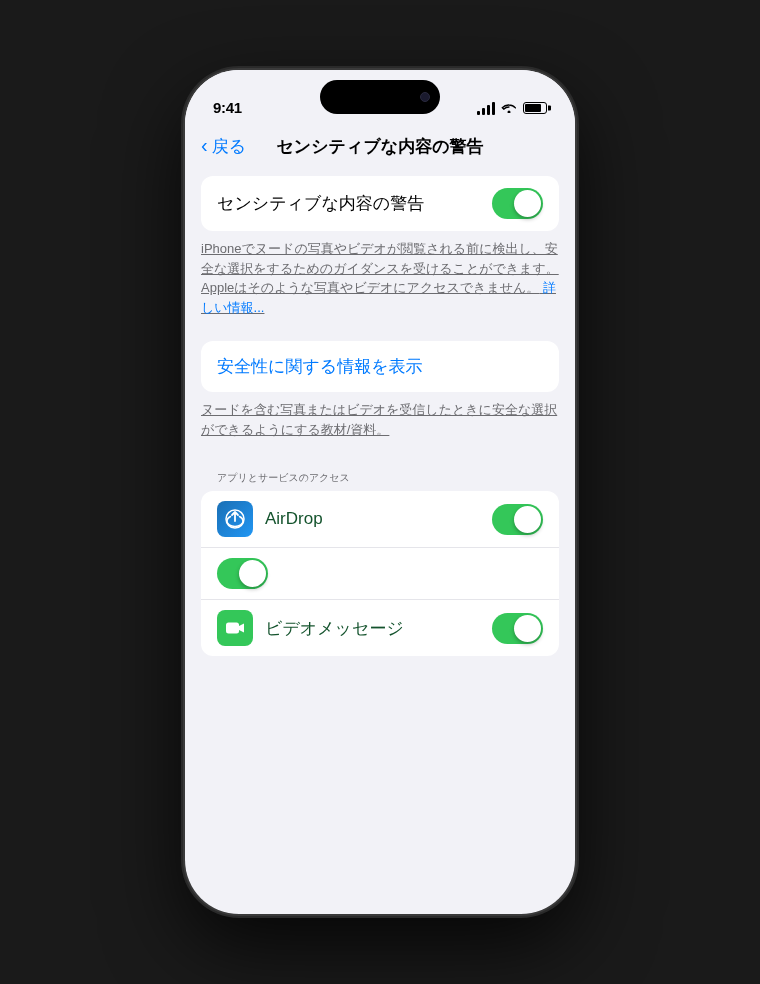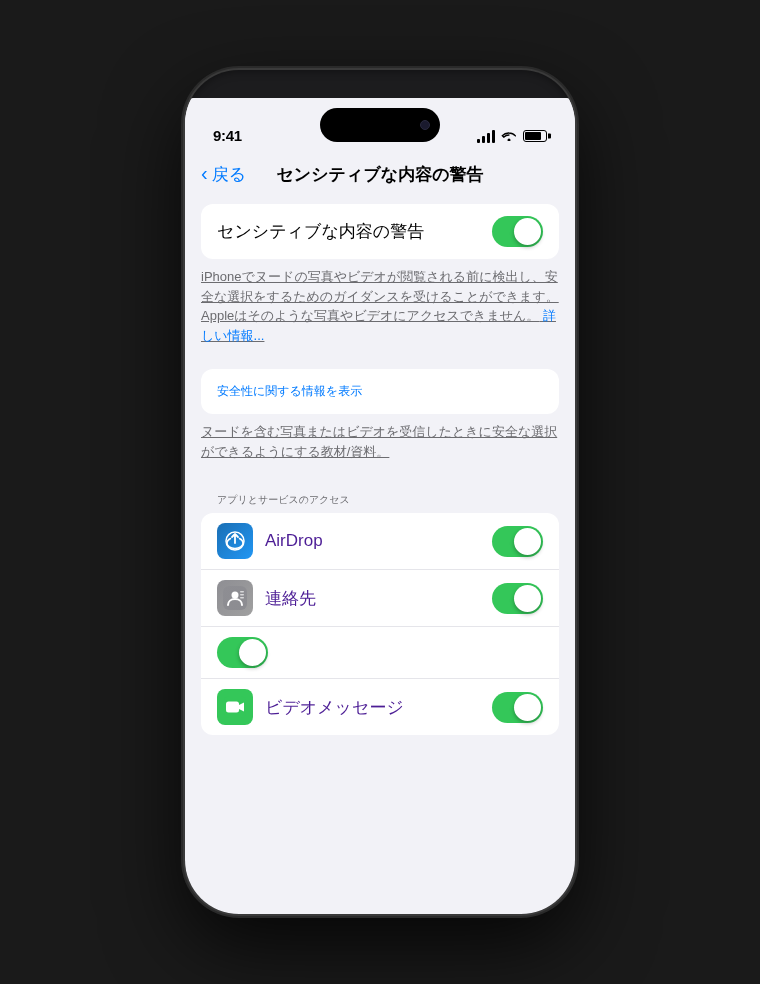--- a/index.html
+++ b/index.html
@@ -43,21 +43,20 @@
       background: #3a3a3a;
       border-radius: 0 2px 2px 0;
     }
     .phone-screen {
       width: 100%;
       height: 100%;
       background: #f2f2f7;
       border-radius: 9px;
       overflow: hidden;
       position: relative;
-      margin-top: 28px;
     }
     
     .status-bar {
       height: 54px;
       background: #f2f2f7;
       display: flex;
       align-items: flex-end;
       justify-content: space-between;
       padding: 0 28px 8px;
       position: relative;
@@ -219,21 +218,21 @@
       padding: 8px 16px 4px;
       line-height: 1.5;
       text-decoration: underline;
     }
     .desc-text a, .link-text {
       color: #007aff;
       text-decoration: none;
     }
     
     .safety-link {
-      font-size: 12px;
+      font-size: 17px;
       color: #007aff;
       padding: 14px 16px;
     }
     
     .section-header {
       font-size: 10px;
       color: #6c6c70;
       padding: 8px 32px 6px;
       text-transform: none;
     }
@@ -270,21 +269,21 @@
       background: linear-gradient(135deg, #8e8e93, #a0a0a0);
     }
     .app-icon.messages {
       background: #34c759;
     }
     .app-icon.facetime {
       background: #34c759;
     }
     .app-label {
       font-size: 17px;
-      color: #4c1d95;
+      color: #14532d;
     }
     
     .scroll-content {
       height: calc(844px - 54px - 44px);
       overflow-y: auto;
       padding-bottom: 20px;
     }
     .scroll-content::-webkit-scrollbar { display: none; }
   </style>
 </head>
@@ -364,44 +363,20 @@
                   <path d="M6.5 8.5 C4.5 9.5 3 11 3 13 C3 16 6.5 18.5 11 18.5 C15.5 18.5 19 16 19 13 C19 11 17.5 9.5 15.5 8.5" stroke="white" stroke-width="1.5" stroke-linecap="round" fill="none"></path>
                 </svg>
               </div>
               <span class="app-label">AirDrop</span>
             </div>
             <div class="toggle on">
               <div class="toggle-thumb"></div>
             </div>
           </div>
 
-          <div class="app-row">
-            <div class="app-row-left">
-              <div class="app-icon contacts">
-                <svg width="24" height="24" viewBox="0 0 24 24" fill="none">
-                  <rect width="24" height="24" rx="6" fill="url(#contacts-grad)"></rect>
-                  <defs>
-                    <linearGradient id="contacts-grad" x1="0" y1="0" x2="24" y2="24">
-                      <stop offset="0%" stop-color="#8e8e93"></stop>
-                      <stop offset="100%" stop-color="#636366"></stop>
-                    </linearGradient>
-                  </defs>
-                  <circle cx="12" cy="9" r="3.5" fill="white"></circle>
-                  <path d="M5 19 C5 15.5 8 13 12 13 C16 13 19 15.5 19 19" stroke="white" stroke-width="2" stroke-linecap="round" fill="none"></path>
-                  <rect x="17" y="5" width="4" height="1.5" rx="0.75" fill="#ffffffaa"></rect>
-                  <rect x="17" y="8" width="4" height="1.5" rx="0.75" fill="#ffffffaa"></rect>
-                  <rect x="17" y="11" width="4" height="1.5" rx="0.75" fill="#ffffffaa"></rect>
-                </svg>
-              </div>
-              <span class="app-label">連絡先</span>
-            </div>
-            <div class="toggle on">
-              <div class="toggle-thumb"></div>
-            </div>
-          </div>
 
           <div class="app-row">
             <div class="toggle on">
               <div class="toggle-thumb"></div>
             </div>
           </div>
 
           <div class="app-row">
             <div class="app-row-left">
               <div class="app-icon facetime">

